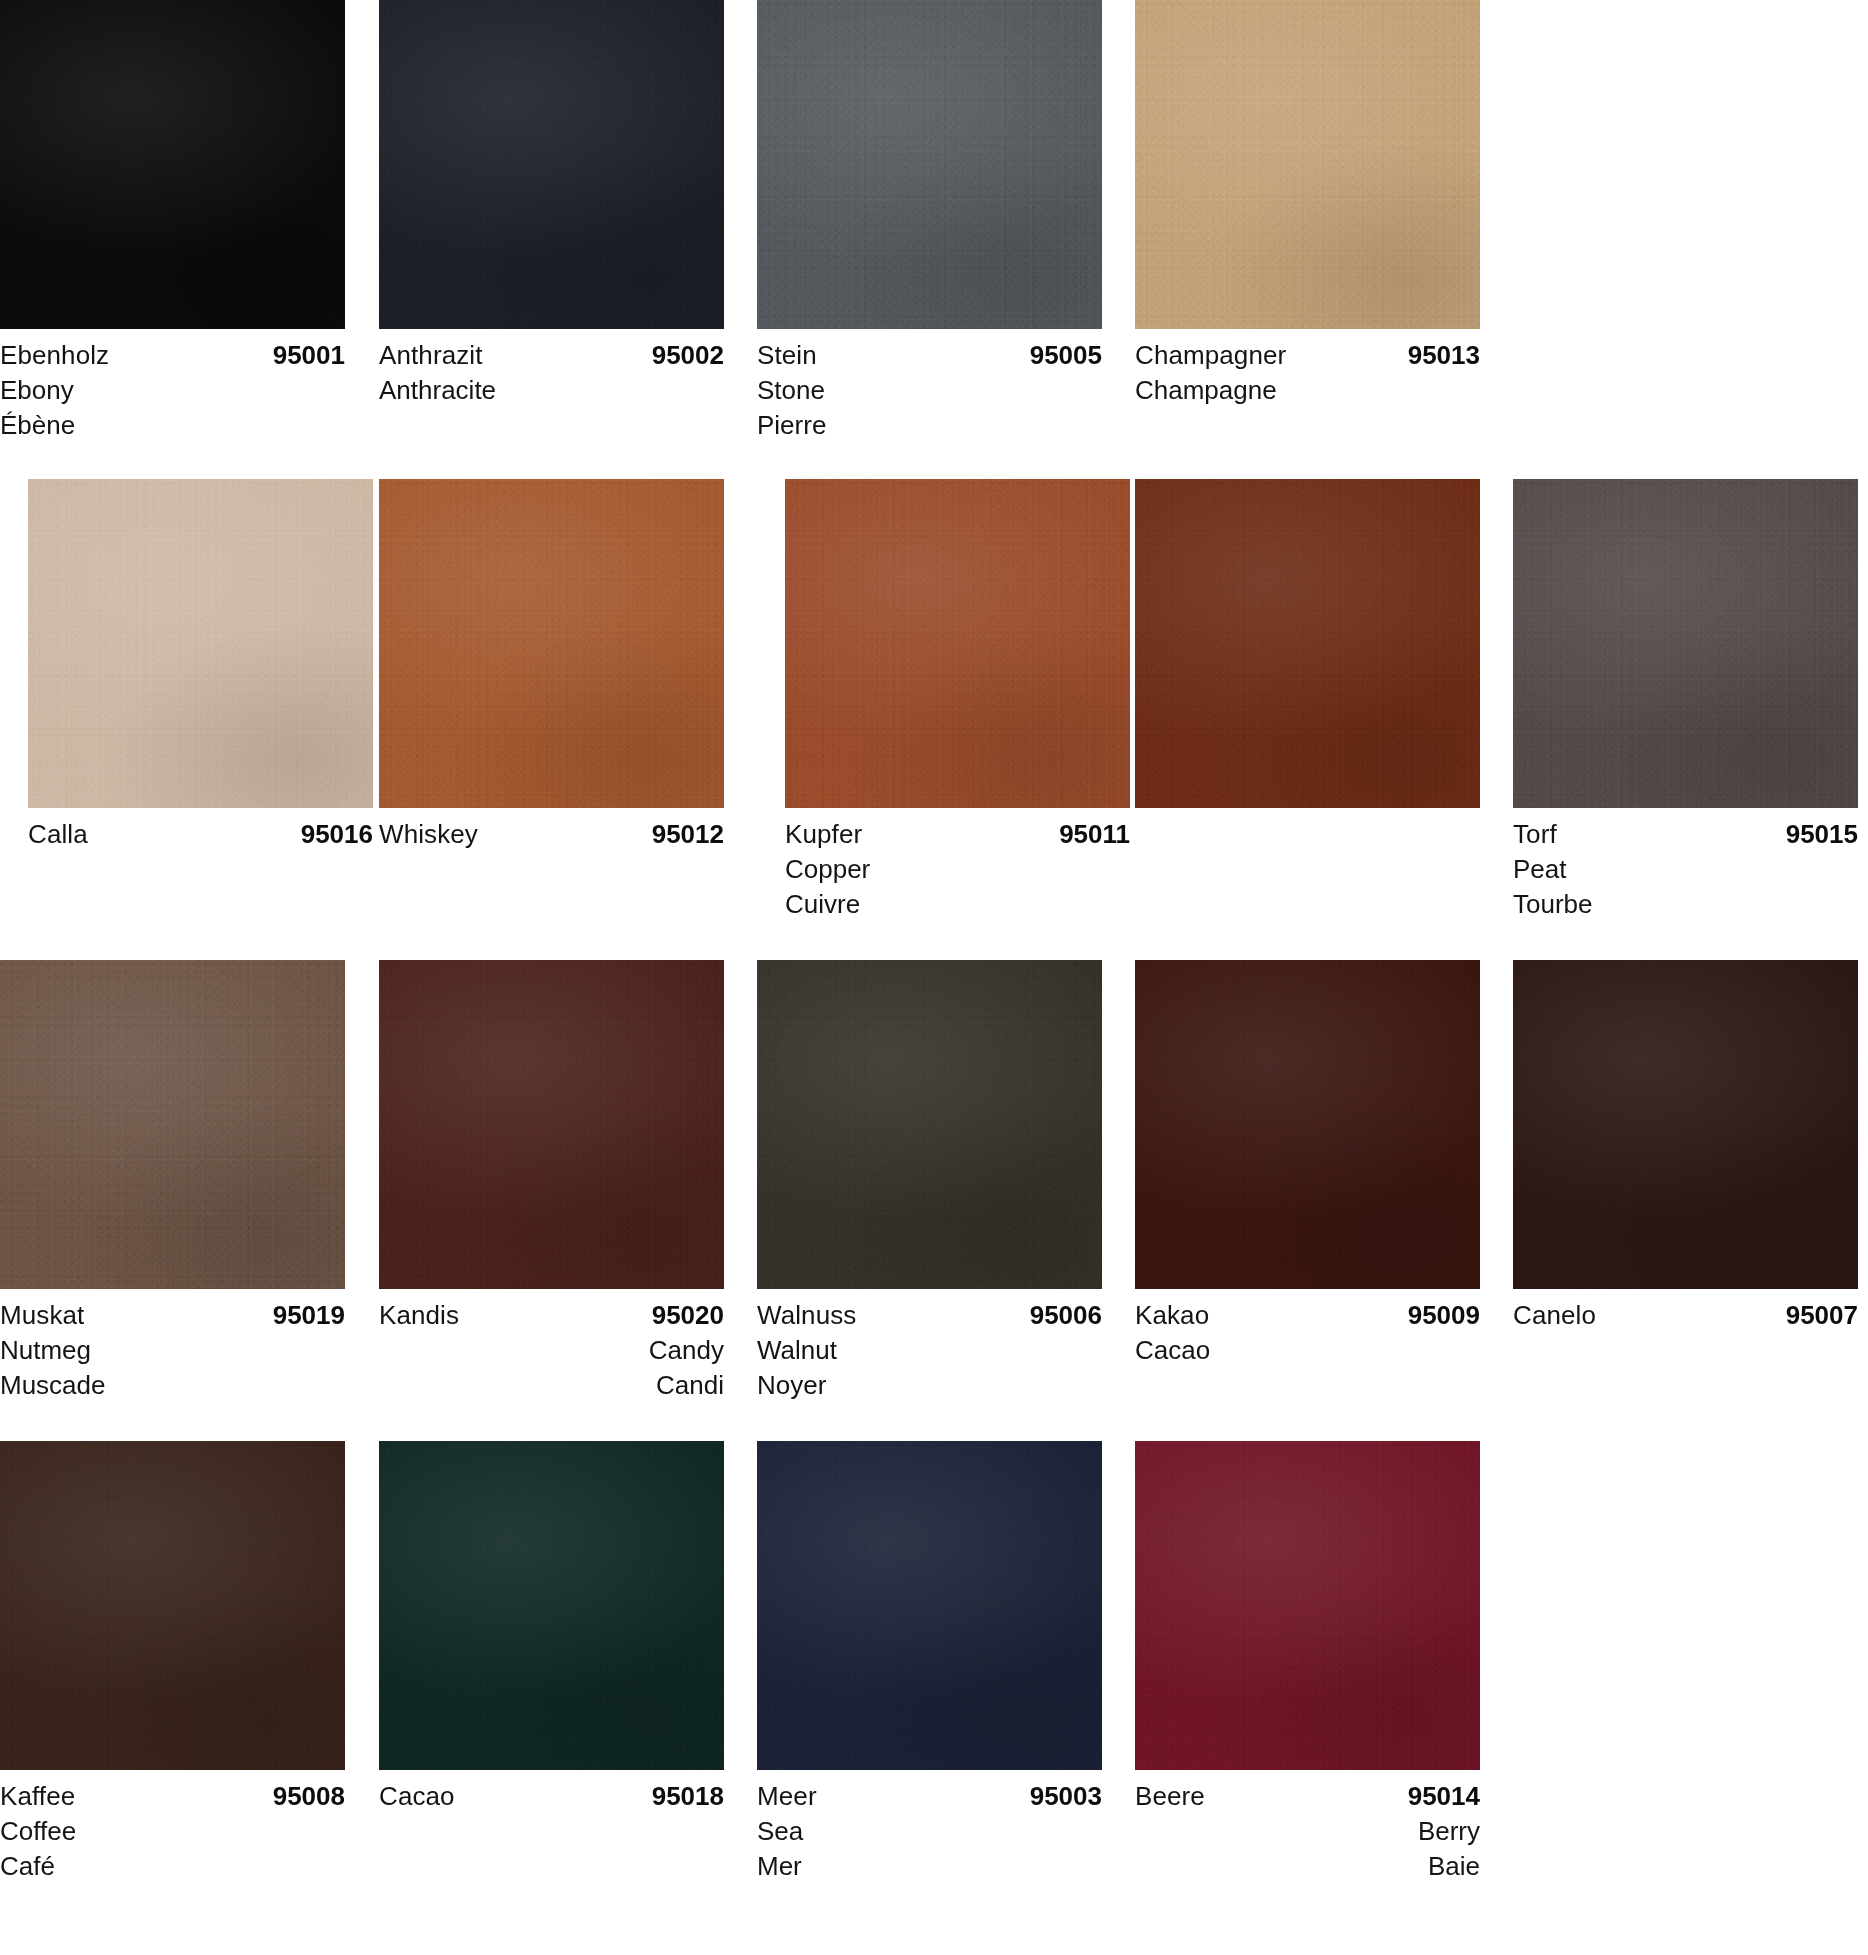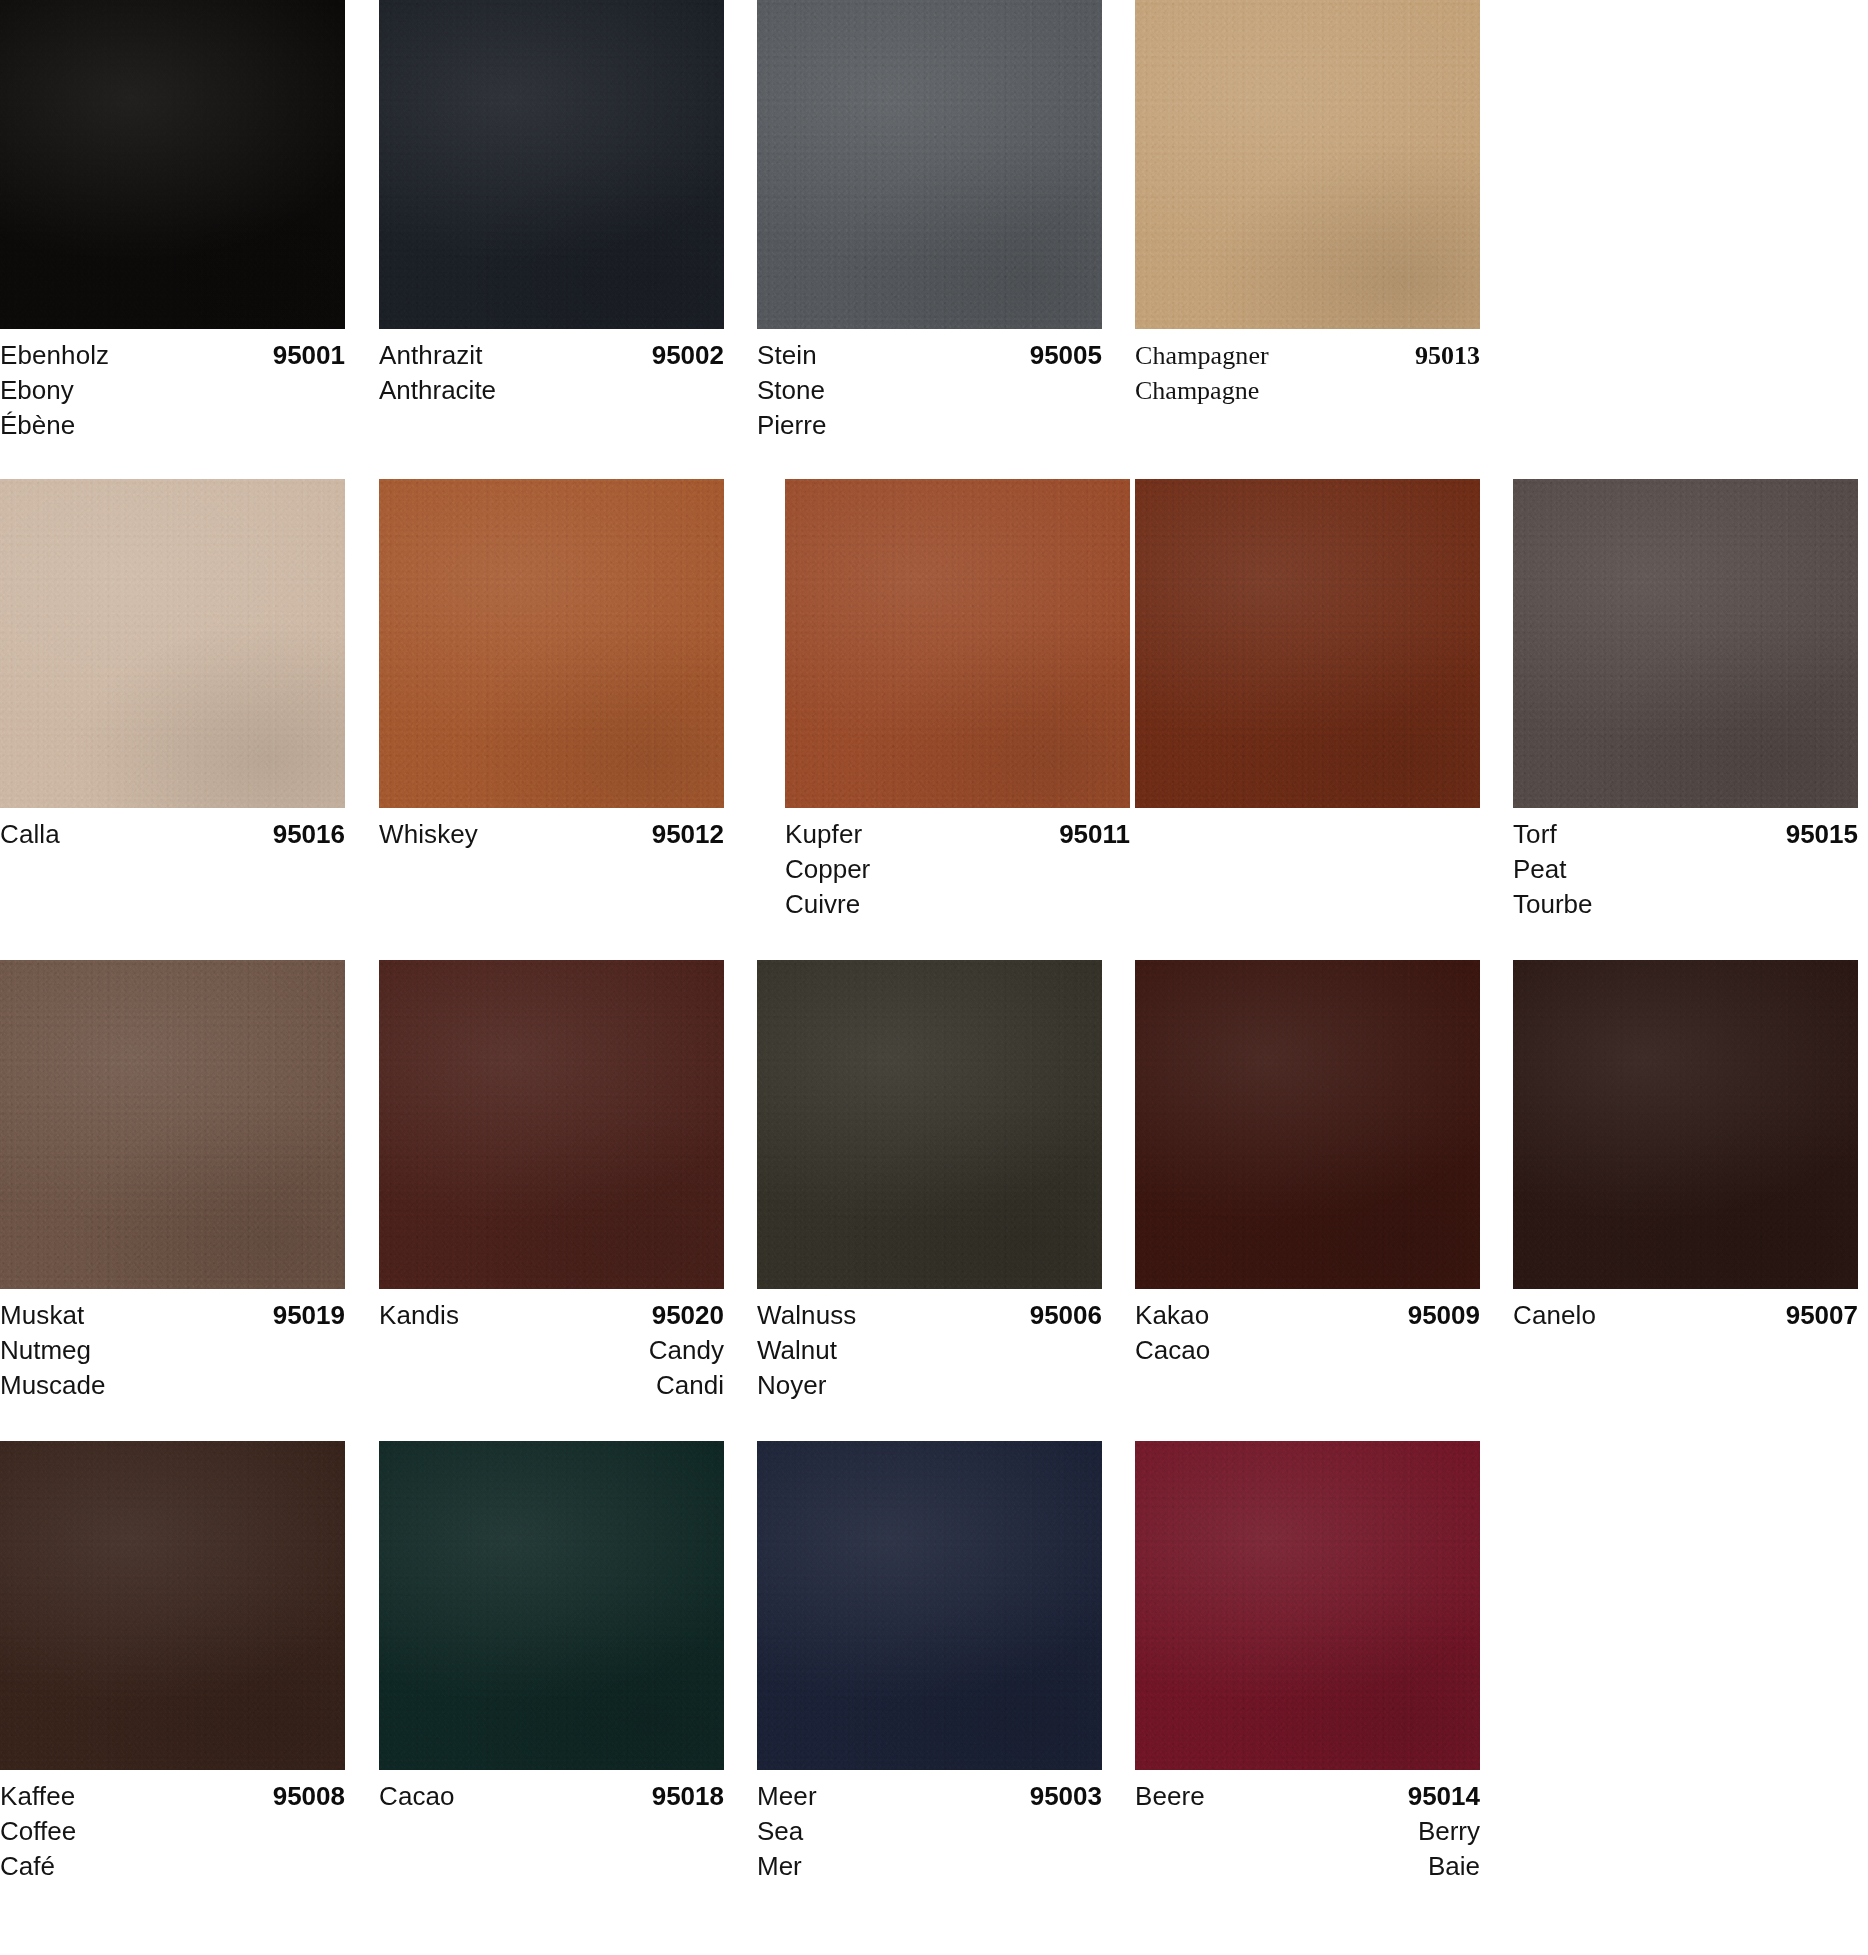--- a/index.html
+++ b/index.html
@@ -157,38 +157,38 @@
         </div>
         <div class="swatch-caption">
           <div class="caption-line-main">
             <div class="name-de">Stein</div>
             <div class="code">95005</div>
           </div>
           <div class="name-en">Stone</div>
           <div class="name-fr">Pierre</div>
         </div>
       </div>
-      <div class="swatch-cell" style="left: 1135px; font-family: Liberation Serif, serif;">
+      <div class="swatch-cell" style="left: 1135px;">
         <div class="swatch-chip" title="Champagner" style="background: rgb(195, 162, 121); width: 345px; height: 329px;">
           <div class="grain"></div>
           <div class="grain2"></div>
           <div class="sheen"></div>
         </div>
         <div class="swatch-caption">
           <div class="caption-line-main">
             <div class="name-de">Champagner</div>
             <div class="code">95013</div>
           </div>
           <div class="name-en">Champagne</div>
           <div class="name-fr empty-line"></div>
         </div>
       </div>
     </div>
     <div class="swatch-row" style="top: 479px;">
-      <div class="swatch-cell" style="left: 0px;">
+      <div class="swatch-cell" style="left: 0px; padding-left: 28px;">
         <div class="swatch-chip" title="Calla" style="background: rgb(205, 184, 165); width: 345px; height: 329px;">
           <div class="grain"></div>
           <div class="grain2"></div>
           <div class="sheen"></div>
         </div>
         <div class="swatch-caption">
           <div class="caption-line-main">
             <div class="name-de">Calla</div>
             <div class="code">95016</div>
           </div>

